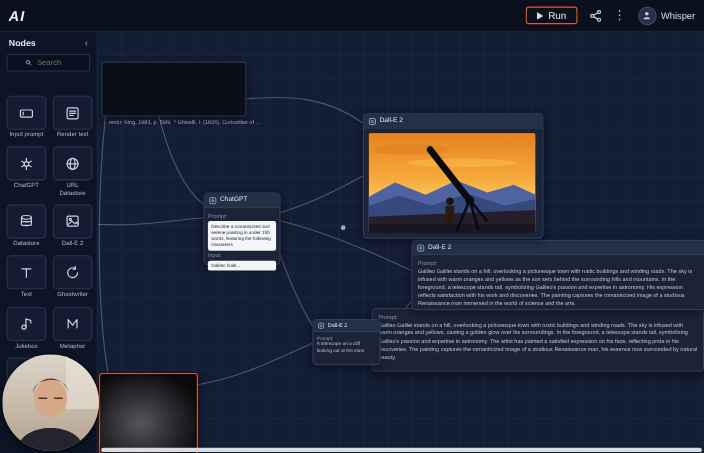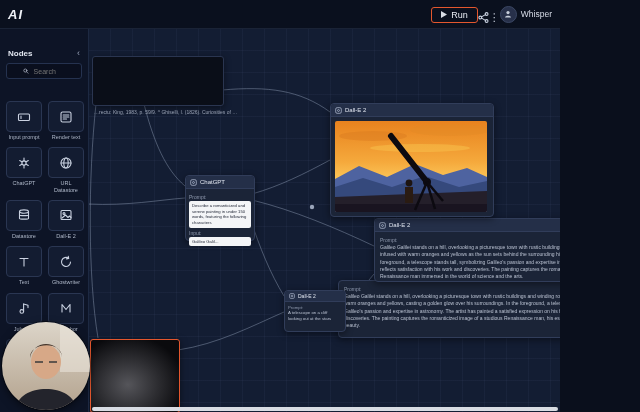--- a/index.html
+++ b/index.html
@@ -1,37 +1,37 @@
 <!DOCTYPE html>
 <html><head>
 <meta charset="utf-8">
 <style>
   html,body{margin:0;padding:0;width:640px;height:412px;overflow:hidden;
     background:#0a0f1c;font-family:"Liberation Sans",sans-serif;}
-  .app{position:relative;width:560px;height:412px;overflow:hidden;}
+  .app{position:relative;width:640px;height:412px;overflow:hidden;}
 
   
   .topbar{position:absolute;top:0;left:0;right:0;height:28px;background:#0a101e;
     border-bottom:1px solid #1a2336;display:flex;align-items:center;
     padding:0 8px;z-index:40;}
   .logo{color:#eef1f7;font-weight:bold;font-style:italic;font-size:13px;letter-spacing:1px;}
-  .topbar-right{margin-left:auto;display:flex;align-items:flex-end;}
+  .topbar-right{margin-left:auto;display:flex;align-items:center;gap:11px;}
   .run-btn{display:flex;align-items:center;gap:4px;border:1px solid #e4572e;
     color:#e8ebf2;border-radius:3px;font-size:9px;padding:2px 9px;background:transparent;cursor:pointer;}
   .icon-btn{display:flex;align-items:center;justify-content:center;color:#c4cbd8;}
   .kebab{font-size:11px;color:#c4cbd8;line-height:1;}
   .user{display:flex;align-items:center;gap:4px;}
   .avatar{width:15px;height:15px;border-radius:50%;background:#27304a;border:1px solid #3b4764;
     display:flex;align-items:center;justify-content:center;}
   .user-name{color:#d8dde8;font-size:8.5px;}
 
   
   .sidebar{position:absolute;top:28px;left:0;width:88px;bottom:0;background:#0d1426;
     border-right:1px solid #1d2942;z-index:30;}
-  .sb-head{display:flex;align-items:center;justify-content:space-between;padding:20px 8px 4px;gap:24px;}
+  .sb-head{display:flex;align-items:center;justify-content:space-between;padding:6px 8px 4px;gap:24px;}
   .sb-title{color:#e0e5ef;font-size:8px;font-weight:bold;}
   .sb-collapse{color:#9aa4ba;font-size:9px;cursor:pointer;}
   .search{margin:1px 6px 22px;height:14px;background:#0a0f1e;border:1px solid #25324f;
     border-radius:3px;display:flex;align-items:center;gap:3px;padding:0 16px;}
   .search input{background:transparent;border:0;outline:0;color:#ccd3e1;font-size:7px;width:100%;
     font-family:"Liberation Sans",sans-serif;}
   .tiles{display:grid;grid-template-columns:1fr 1fr;gap:7px 6px;padding:0 6px;}
   .tile{display:flex;flex-direction:column;align-items:center;gap:2px;cursor:pointer;}
   .tile-box{width:34px;height:29px;background:#131c31;border:1px solid #2a3652;border-radius:4px;
     display:flex;align-items:center;justify-content:center;}

